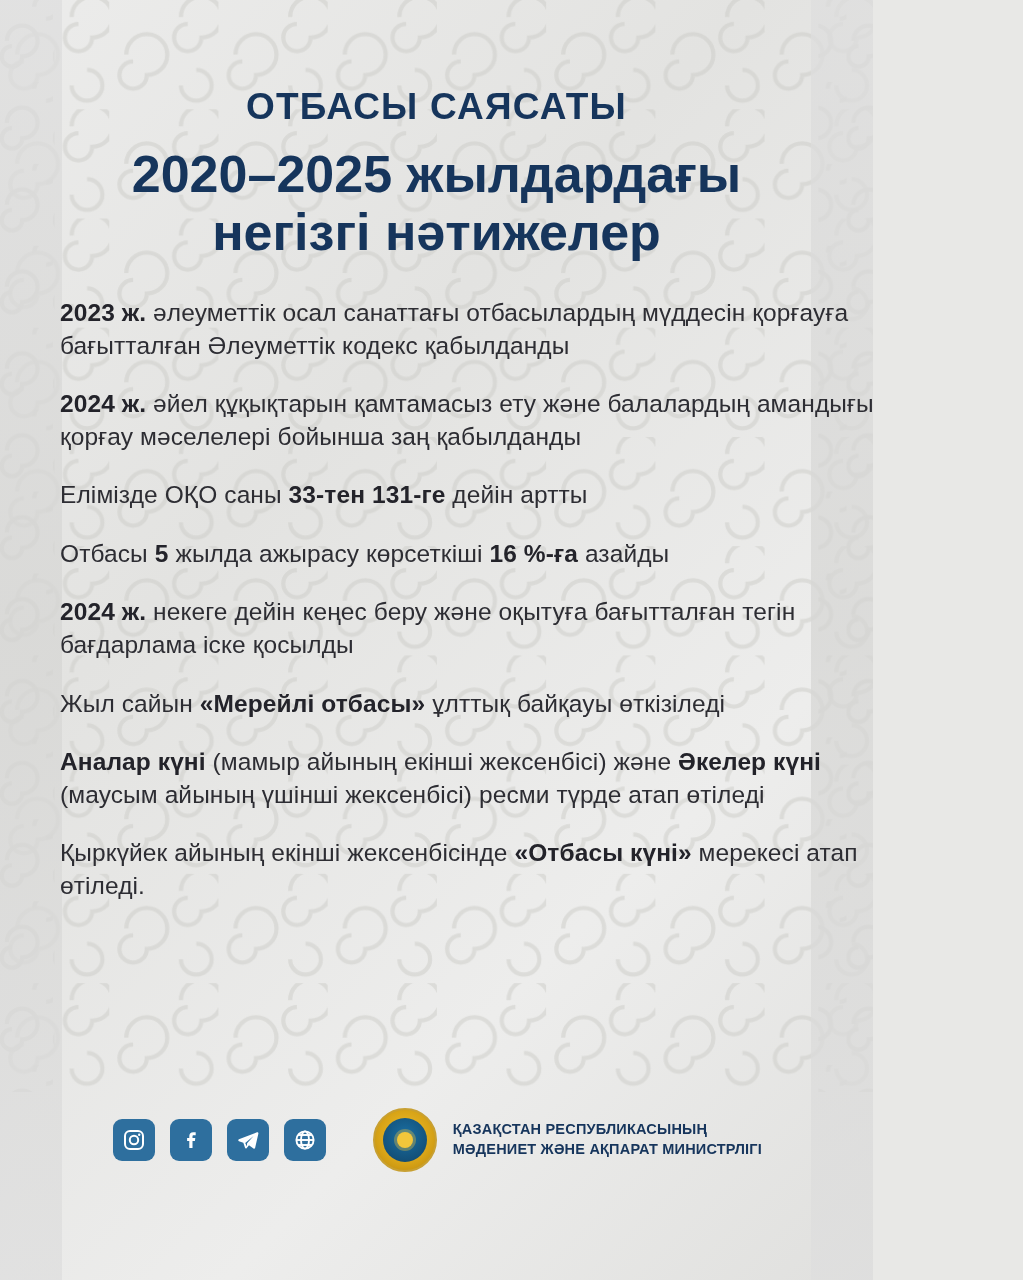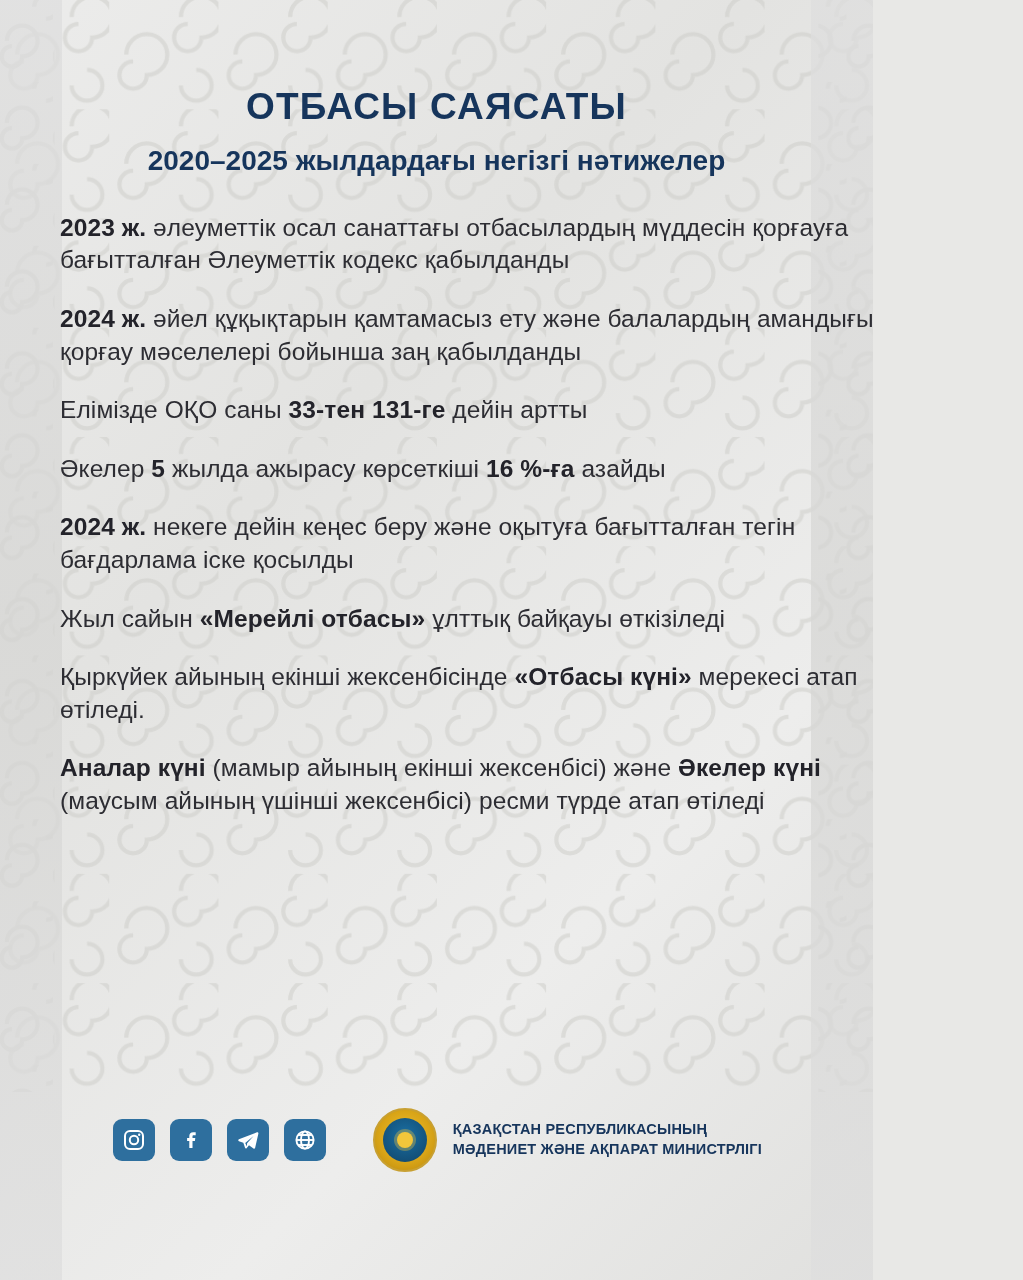--- a/index.html
+++ b/index.html
@@ -55,21 +55,21 @@
   }
   .title-main {
     font-size: 37px;
     font-weight: bold;
     letter-spacing: 1.2px;
     color: #16355c;
     line-height: 1.15;
   }
   .title-sub {
     margin-top: 16px;
-    font-size: 28px;
+    font-size: 52px;
     font-weight: bold;
     color: #16355c;
     line-height: 1.12;
   }
 
   .items {
     margin: 36px auto 0 auto;
     width: 828px;
   }
   .item {
@@ -185,25 +185,25 @@
 
     <div class="title-block">
       <div class="title-main">ОТБАСЫ САЯСАТЫ</div>
       <div class="title-sub">2020–2025 жылдардағы негізгі нәтижелер</div>
     </div>
 
     <div class="items" id="items-list">
         <div class="item"><b>2023 ж. </b><span>әлеуметтік осал санаттағы отбасылардың мүддесін қорғауға бағытталған Әлеуметтік кодекс қабылданды</span></div>
         <div class="item"><b>2024 ж. </b><span>әйел құқықтарын қамтамасыз ету және балалардың амандығын қорғау мәселелері бойынша заң қабылданды</span></div>
         <div class="item"><span>Елімізде ОҚО саны </span><b>33-тен 131-ге </b><span>дейін артты</span></div>
-        <div class="item"><span>Әкелер </span><b>5 </b><span>жылда ажырасу көрсеткіші </span><b>16 %-ға </b><span>азайды</span></div>
+        <div class="item"><span>Отбасы </span><b>5 </b><span>жылда ажырасу көрсеткіші </span><b>16 %-ға </b><span>азайды</span></div>
         <div class="item"><b>2024 ж. </b><span>некеге дейін кеңес беру және оқытуға бағытталған тегін бағдарлама іске қосылды</span></div>
         <div class="item"><span>Жыл сайын </span><b>«Мерейлі отбасы» </b><span>ұлттық байқауы өткізіледі</span></div>
+        <div class="item"><b>Аналар күні </b><span>(мамыр айының екінші жексенбісі) және </span><b>Әкелер күні </b><span>(маусым айының үшінші жексенбісі) ресми түрде атап өтіледі</span></div>
         <div class="item"><span>Қыркүйек айының екінші жексенбісінде </span><b>«Отбасы күні» </b><span>мерекесі атап өтіледі.</span></div>
-        <div class="item"><b>Аналар күні </b><span>(мамыр айының екінші жексенбісі) және </span><b>Әкелер күні </b><span>(маусым айының үшінші жексенбісі) ресми түрде атап өтіледі</span></div>
       </div>
 
   </div>
 
   <div class="footer">
     <div class="social">
       <div class="social-icon">
         <svg width="24" height="24" viewBox="0 0 24 24" fill="none" stroke="#ffffff" stroke-width="2">
           <rect x="3" y="3" width="18" height="18" rx="5"></rect>
           <circle cx="12" cy="12" r="4.2"></circle>

